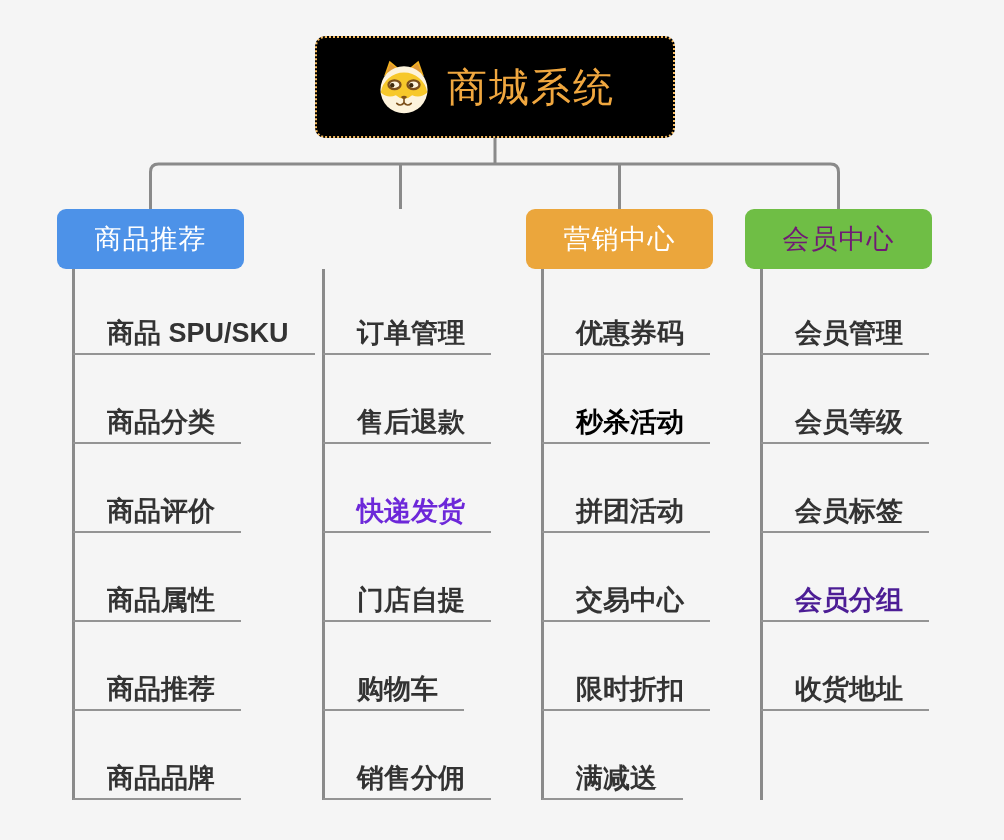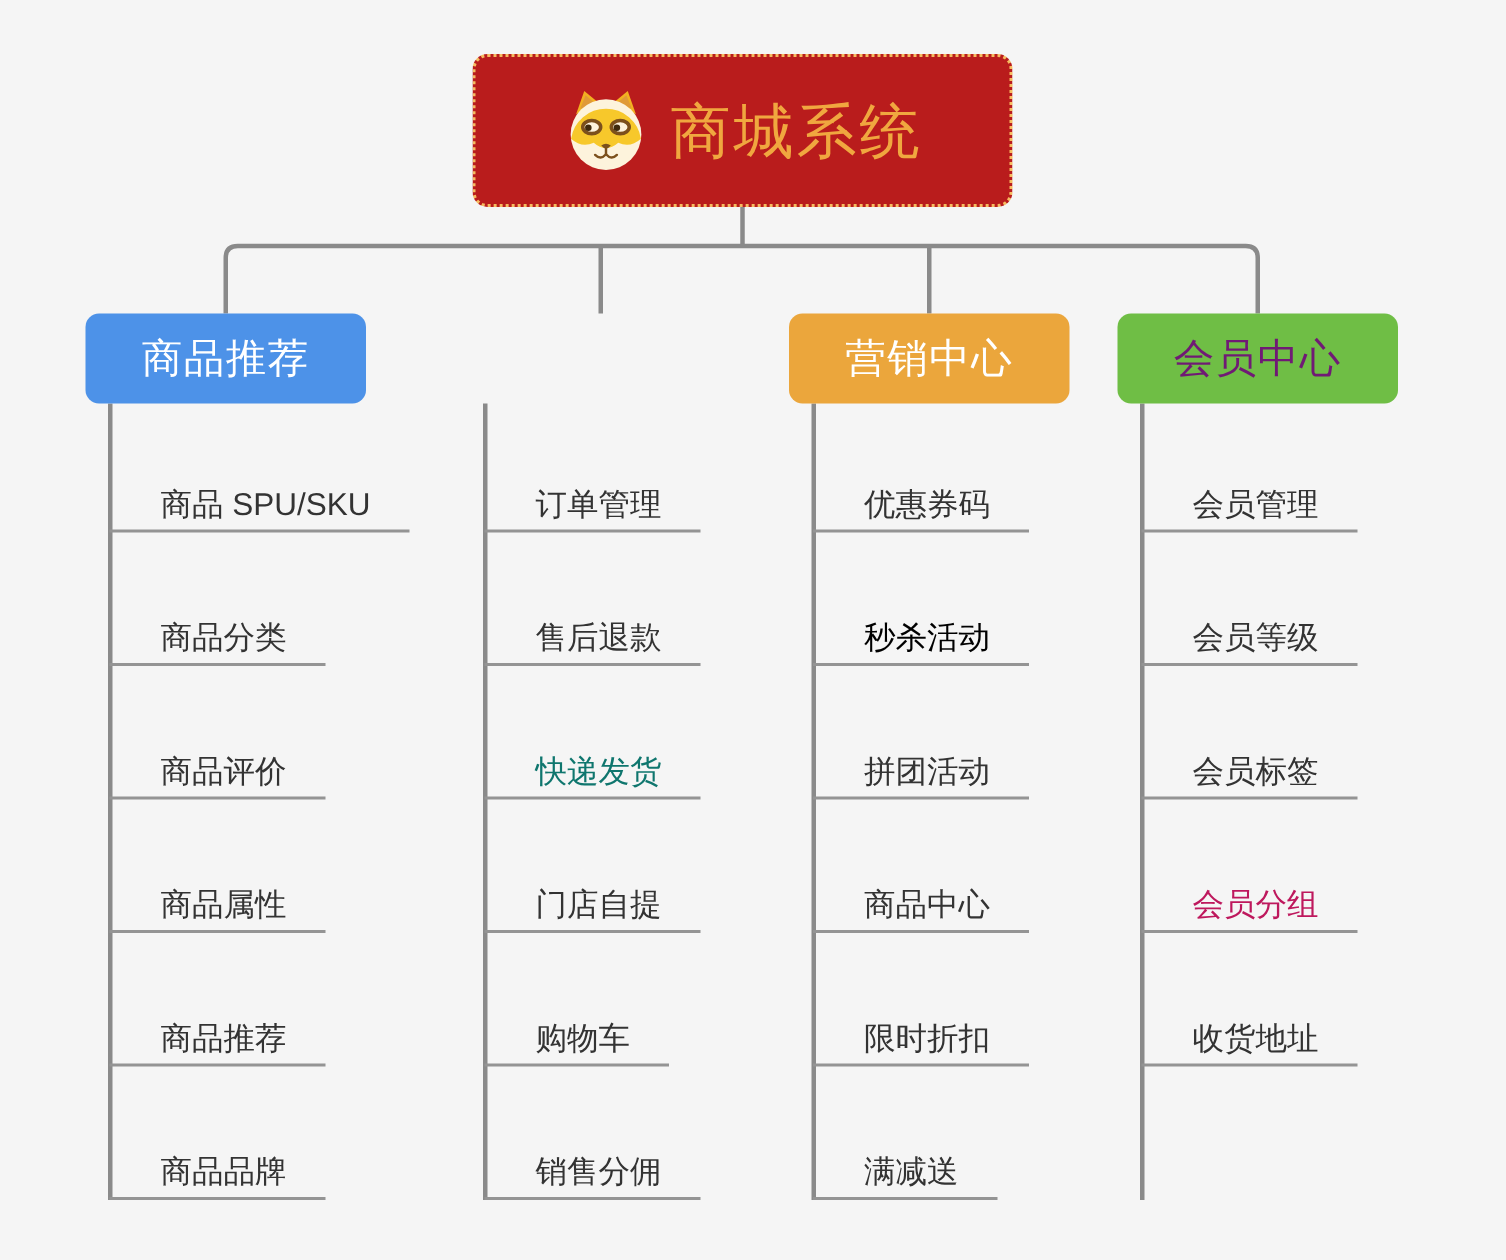--- a/index.html
+++ b/index.html
@@ -78,36 +78,37 @@
     width:max-content;
     height:89px;
     box-sizing:border-box;
     padding:0 26px 4px 34px;
     border-bottom:2px solid #949494;
     display:flex;
     align-items:flex-end;
   }
   .child-row:first-child{height:86px;}
   .child-text{
-    font-size:21px;
+    font-size:27px;
     color:#333333;
     white-space:nowrap;
     line-height:1.2;
+    font-weight:bold;
   }
 </style>
 </head>
 <body>
 
 <div id="canvas" style="background: rgb(245, 245, 245);">
 
   <svg id="connectors" viewBox="0 0 1004 840" xmlns="http://www.w3.org/2000/svg">
       <path d="M 495 137 V 164 M 150.5 209 V 172 Q 150.5 164 158.5 164 H 830.5 Q 838.5 164 838.5 172 V 209 M 400.5 164 V 209 M 619.5 164 V 209" fill="none" stroke="#8A8A8A" stroke-width="3"></path>
     </svg>
 
-  <div class="root-node" style="border-color: rgb(246, 188, 97); background: #b91c1c;">
+  <div class="root-node" style="border-color: rgb(246, 188, 97); background: #000000;">
     <svg class="root-icon" viewBox="0 0 64 64" xmlns="http://www.w3.org/2000/svg">
       <polygon points="10,20 16,3 27,12" fill="#f2b021"></polygon>
       <polygon points="54,20 48,3 37,12" fill="#f2b021"></polygon>
       <polygon points="13,16 17,6 24,12" fill="#e09a37"></polygon>
       <polygon points="51,16 47,6 40,12" fill="#e09a37"></polygon>
       <circle cx="32" cy="35" r="26" fill="#fdf3dc"></circle>
       <path d="M 6.3 38 A 26 26 0 0 1 57.7 38 Q 50 45 41 41 Q 32 49 23 41 Q 14 45 6.3 38 Z" fill="#f7c82b"></path>
       <ellipse cx="21.5" cy="29.5" rx="6.6" ry="4.8" fill="#fdf3dc" stroke="#7c501c" stroke-width="2.6"></ellipse>
       <ellipse cx="42.5" cy="29.5" rx="6.6" ry="4.8" fill="#fdf3dc" stroke="#7c501c" stroke-width="2.6"></ellipse>
       <circle cx="19" cy="30" r="2.4" fill="#3f2a0d"></circle>
@@ -155,21 +156,21 @@
     <div class="children">
   <div class="child-row" style="border-bottom-color: rgb(148, 148, 148);">
     <span class="child-text" style="color: rgb(51, 51, 51);">订单管理</span>
   </div>
 
   <div class="child-row" style="border-bottom-color: rgb(148, 148, 148);">
     <span class="child-text" style="color: rgb(51, 51, 51);">售后退款</span>
   </div>
 
   <div class="child-row" style="border-bottom-color: rgb(148, 148, 148);">
-    <span class="child-text" style="color: #0f766e;">快递发货</span>
+    <span class="child-text" style="color: #6d28d9;">快递发货</span>
   </div>
 
   <div class="child-row" style="border-bottom-color: rgb(148, 148, 148);">
     <span class="child-text" style="color: rgb(51, 51, 51);">门店自提</span>
   </div>
 
   <div class="child-row" style="border-bottom-color: rgb(148, 148, 148);">
     <span class="child-text" style="color: rgb(51, 51, 51);">购物车</span>
   </div>
 
@@ -189,21 +190,21 @@
 
   <div class="child-row" style="border-bottom-color: rgb(148, 148, 148);">
     <span class="child-text" style="color: #000000;">秒杀活动</span>
   </div>
 
   <div class="child-row" style="border-bottom-color: rgb(148, 148, 148);">
     <span class="child-text" style="color: rgb(51, 51, 51);">拼团活动</span>
   </div>
 
   <div class="child-row" style="border-bottom-color: rgb(148, 148, 148);">
-    <span class="child-text" style="color: rgb(51, 51, 51);">商品中心</span>
+    <span class="child-text" style="color: rgb(51, 51, 51);">交易中心</span>
   </div>
 
   <div class="child-row" style="border-bottom-color: rgb(148, 148, 148);">
     <span class="child-text" style="color: rgb(51, 51, 51);">限时折扣</span>
   </div>
 
   <div class="child-row" style="border-bottom-color: rgb(148, 148, 148);">
     <span class="child-text" style="color: rgb(51, 51, 51);">满减送</span>
   </div>
 </div>
@@ -220,21 +221,21 @@
   <div class="child-row" style="border-bottom-color: rgb(148, 148, 148);">
     <span class="child-text" style="color: rgb(51, 51, 51);">会员等级</span>
   </div>
 
 
   <div class="child-row" style="border-bottom-color: rgb(148, 148, 148);">
     <span class="child-text" style="color: rgb(51, 51, 51);">会员标签</span>
   </div>
 
   <div class="child-row" style="border-bottom-color: rgb(148, 148, 148);">
-    <span class="child-text" style="color: #be185d;">会员分组</span>
+    <span class="child-text" style="color: #4c1d95;">会员分组</span>
   </div>
 
   <div class="child-row" style="border-bottom-color: rgb(148, 148, 148);">
     <span class="child-text" style="color: rgb(51, 51, 51);">收货地址</span>
   </div>
 </div>
   </div>
 </div>
 </div>
 

